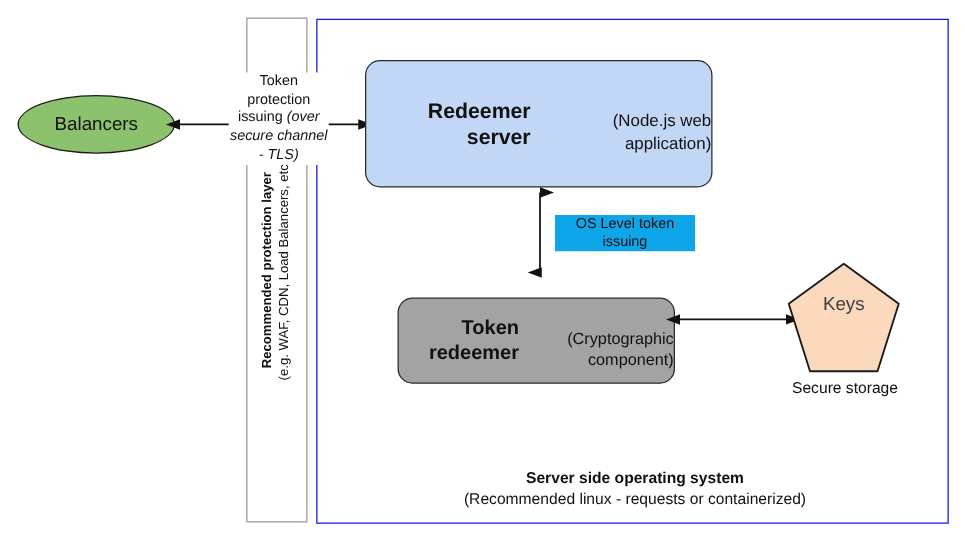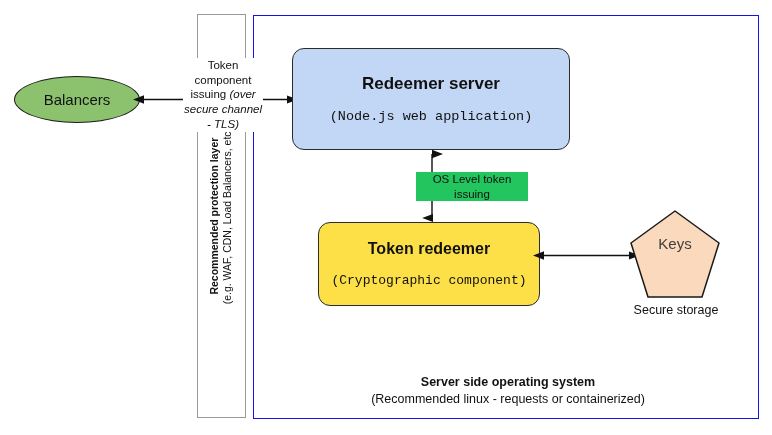--- a/index.html
+++ b/index.html
@@ -79,47 +79,46 @@
     font-size: 15px;
     color: #111111;
     box-sizing: border-box;
   }
 
   
   .rbox {
     position: absolute;
     border-radius: 12px;
     display: flex;
-    flex-direction: column;
+    flex-direction: row;
     align-items: center;
     justify-content: center;
     box-sizing: border-box;
-    text-align: left;
+    text-align: right;
   }
   .rbox .bx-title {
     font-weight: bold;
     font-size: 17px;
     color: #111111;
     line-height: 1.25;
   }
   .rbox .bx-sub {
     font-size: 13.5px;
     color: #111111;
     line-height: 1.3;
     margin-top: 14px;
-    font-family: Liberation Mono, monospace;
   }
   .redeemer-server {
     left: 292px; top: 48px; width: 278px; height: 102px;
     background: #C2D6F5;
     border: 1.5px solid #2b2b2b;
   }
   .token-redeemer {
-    left: 318px; top: 222px; width: 222px; height: 84px;
-    background: #fde047;
+    left: 318px; top: 238px; width: 222px; height: 69px;
+    background: #a3a3a3;
     border: 1.5px solid #2b2b2b;
   }
   .token-redeemer .bx-title { font-size: 16px; }
   .token-redeemer .bx-sub { font-size: 13px; }
 
   
   .keys-pentagon {
     position: absolute;
     left: 629px; top: 209px;
     width: 92px; height: 90px;
@@ -156,22 +155,22 @@
     line-height: 1.28;
     color: #111111;
   }
   .clabel .ital { font-style: italic; }
 
   .label-token-redemption {
     left: 183px; top: 58px; width: 80px;
     background: #ffffff;
   }
   .label-os-issuing {
-    left: 416px; top: 172px; width: 112px;
-    background: #22c55e;
+    left: 444px; top: 172px; width: 112px;
+    background: #0ea5e9;
   }
   .label-secure-runtime {
     left: 543px; top: 255px; width: 96px;
     background: #ffffff;
   }
 
   
   .os-caption {
     position: absolute;
     left: 293px; top: 374px; width: 430px;
@@ -218,21 +217,21 @@
         <marker id="ahR" markerWidth="9" markerHeight="9" refX="1" refY="3" orient="auto" markerUnits="strokeWidth">
           <path d="M0,0 L0,6 L8,3 z" fill="#111111"></path>
         </marker>
       </defs>
       <line x1="4" y1="7.5" x2="148" y2="7.5" stroke="#111111" stroke-width="1.4" marker-start="url(#ahL)" marker-end="url(#ahR)"></line>
     </svg>
   </div>
 
   <div class="clabel label-token-redemption">
     <span>Token</span><br>
-    <span>component</span><br>
+    <span>protection</span><br>
     <span>issuing</span>
     <span class="ital">(over secure channel - TLS)</span>
   </div>
 
   <div class="rbox redeemer-server">
     <span class="bx-title">Redeemer server</span>
     <span class="bx-sub">(Node.js web application)</span>
   </div>
 
   <div class="conn" style="left:424px; top:150px; width:16px; height:72px;">

